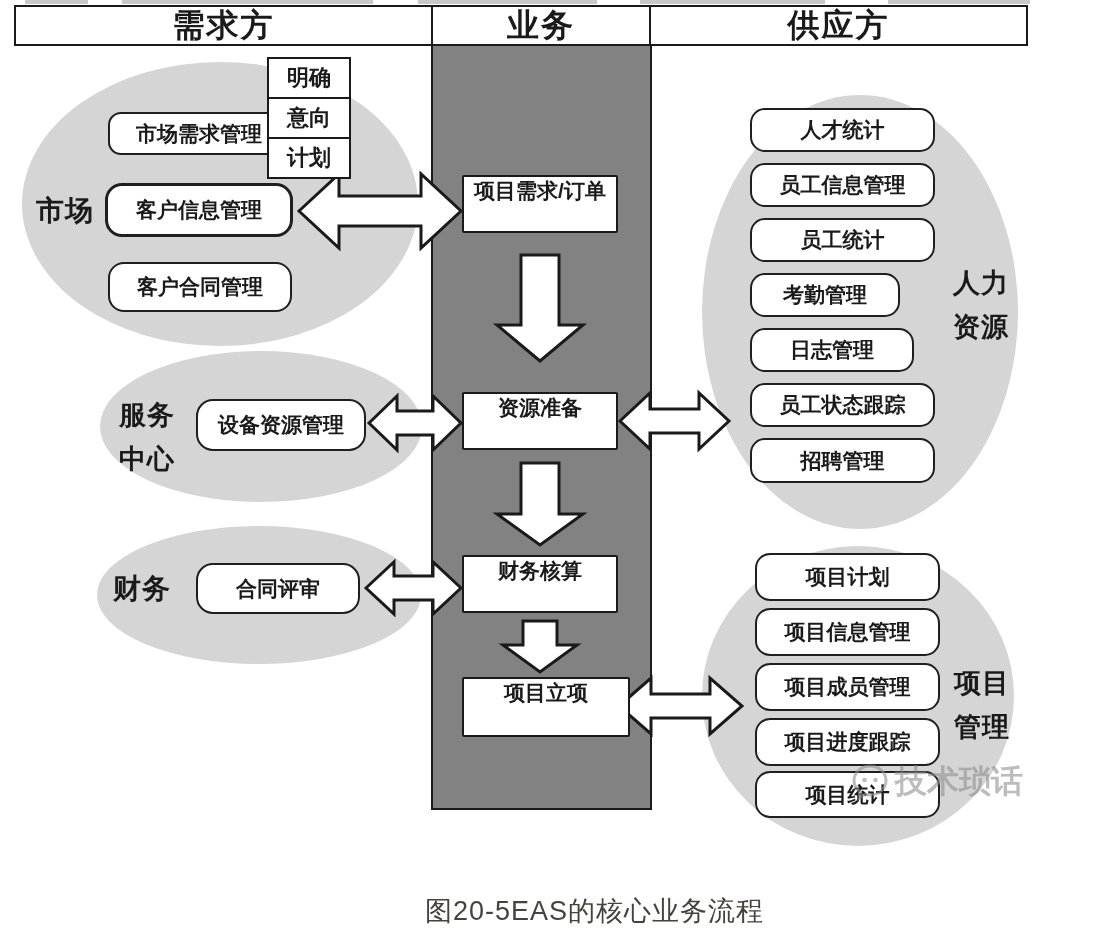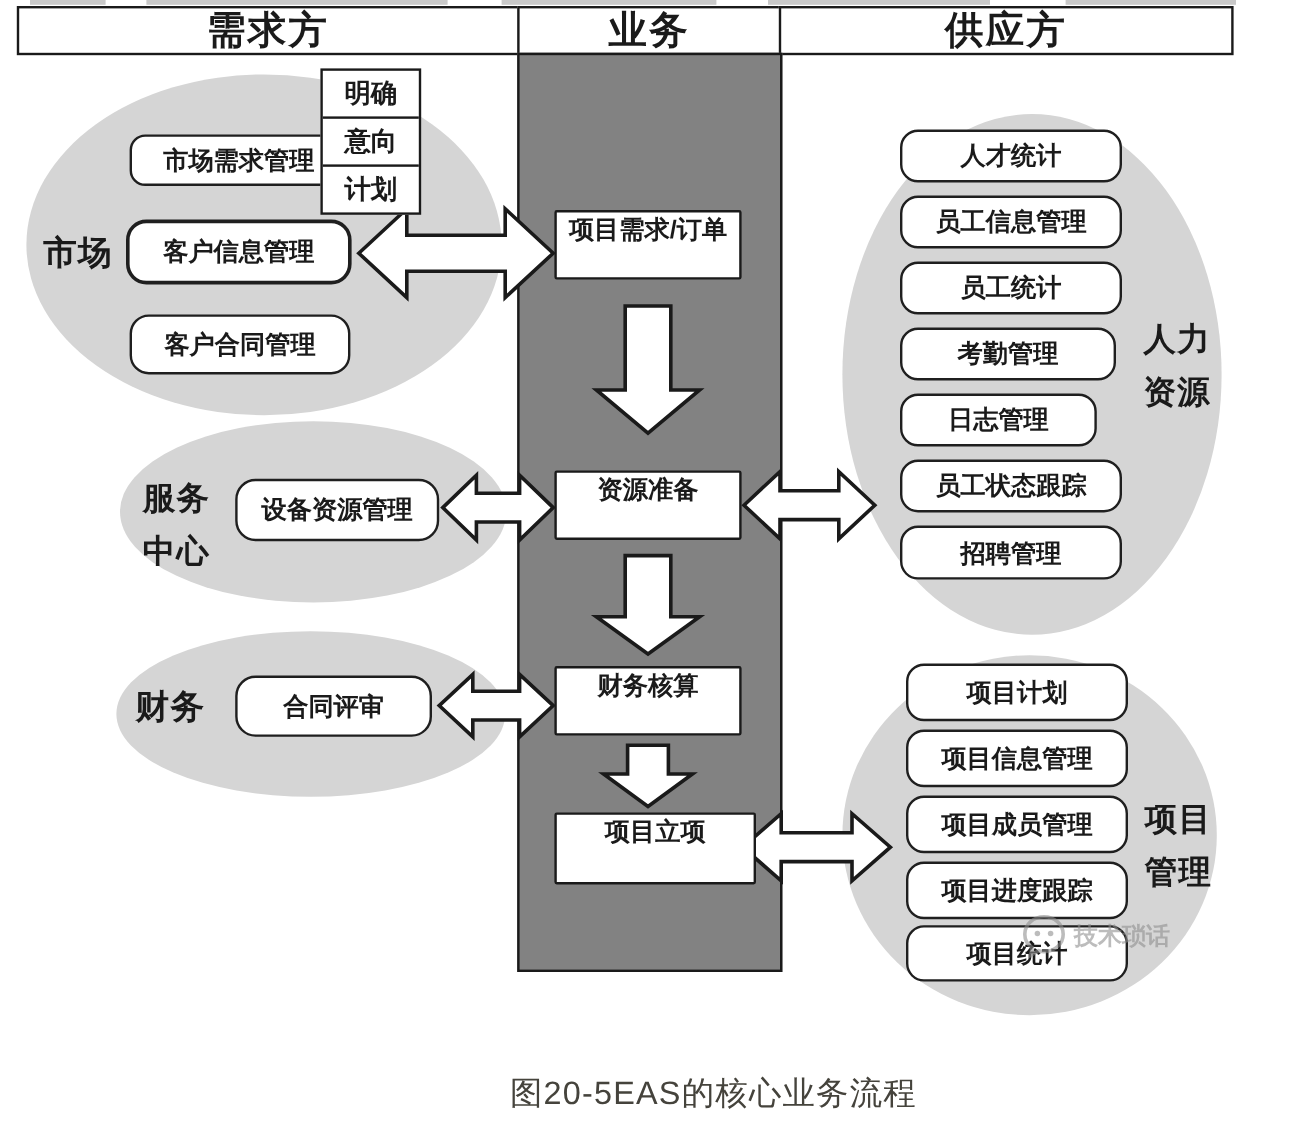--- a/index.html
+++ b/index.html
@@ -41,21 +41,21 @@
   .glabel{
     font-size:28px;font-weight:700;line-height:33px;text-align:center;
     word-break:break-all;letter-spacing:1px;
   }
   .glabel.small{font-size:27px;line-height:44px;}
   
   .caption{font-size:27px;color:#45433c;letter-spacing:1px;}
   
   .watermark{
     display:flex;align-items:center;gap:5px;opacity:.58;color:#8d8d8d;
-    font-size:20px;font-weight:700;white-space:nowrap;
+    font-size:32px;font-weight:700;white-space:nowrap;
   }
   .topedge{background:#c9c9c9;height:4px;top:0;}
   svg.overlay{position:absolute;left:0;top:0;pointer-events:none;}
   .arrow{fill:#ffffff;stroke:#1a1a1a;stroke-width:3;stroke-linejoin:miter;}
 </style>
 </head>
 <body>
 
 <div class="canvas">
 
@@ -146,21 +146,21 @@
   <div class="abs glabel small" style="left:951px;top:261px;width:60px;">人力资源</div>
   <div class="abs rbox" style="left:750px;top:108px;width:185px;height:44px;">
     <span>人才统计</span>
   </div>
   <div class="abs rbox" style="left:750px;top:163px;width:185px;height:44px;">
     <span>员工信息管理</span>
   </div>
   <div class="abs rbox" style="left:750px;top:218px;width:185px;height:44px;">
     <span>员工统计</span>
   </div>
-  <div class="abs rbox" style="left:750px;top:273px;width:180px;height:44px;justify-content:center;">
+  <div class="abs rbox" style="left:750px;top:273px;width:150px;height:44px;justify-content:center;">
     <span>考勤管理</span>
   </div>
   <div class="abs rbox" style="left:750px;top:328px;width:164px;height:44px;">
     <span>日志管理</span>
   </div>
   <div class="abs rbox" style="left:750px;top:383px;width:185px;height:44px;">
     <span>员工状态跟踪</span>
   </div>
   <div class="abs rbox" style="left:750px;top:438px;width:185px;height:45px;">
     <span>招聘管理</span>

